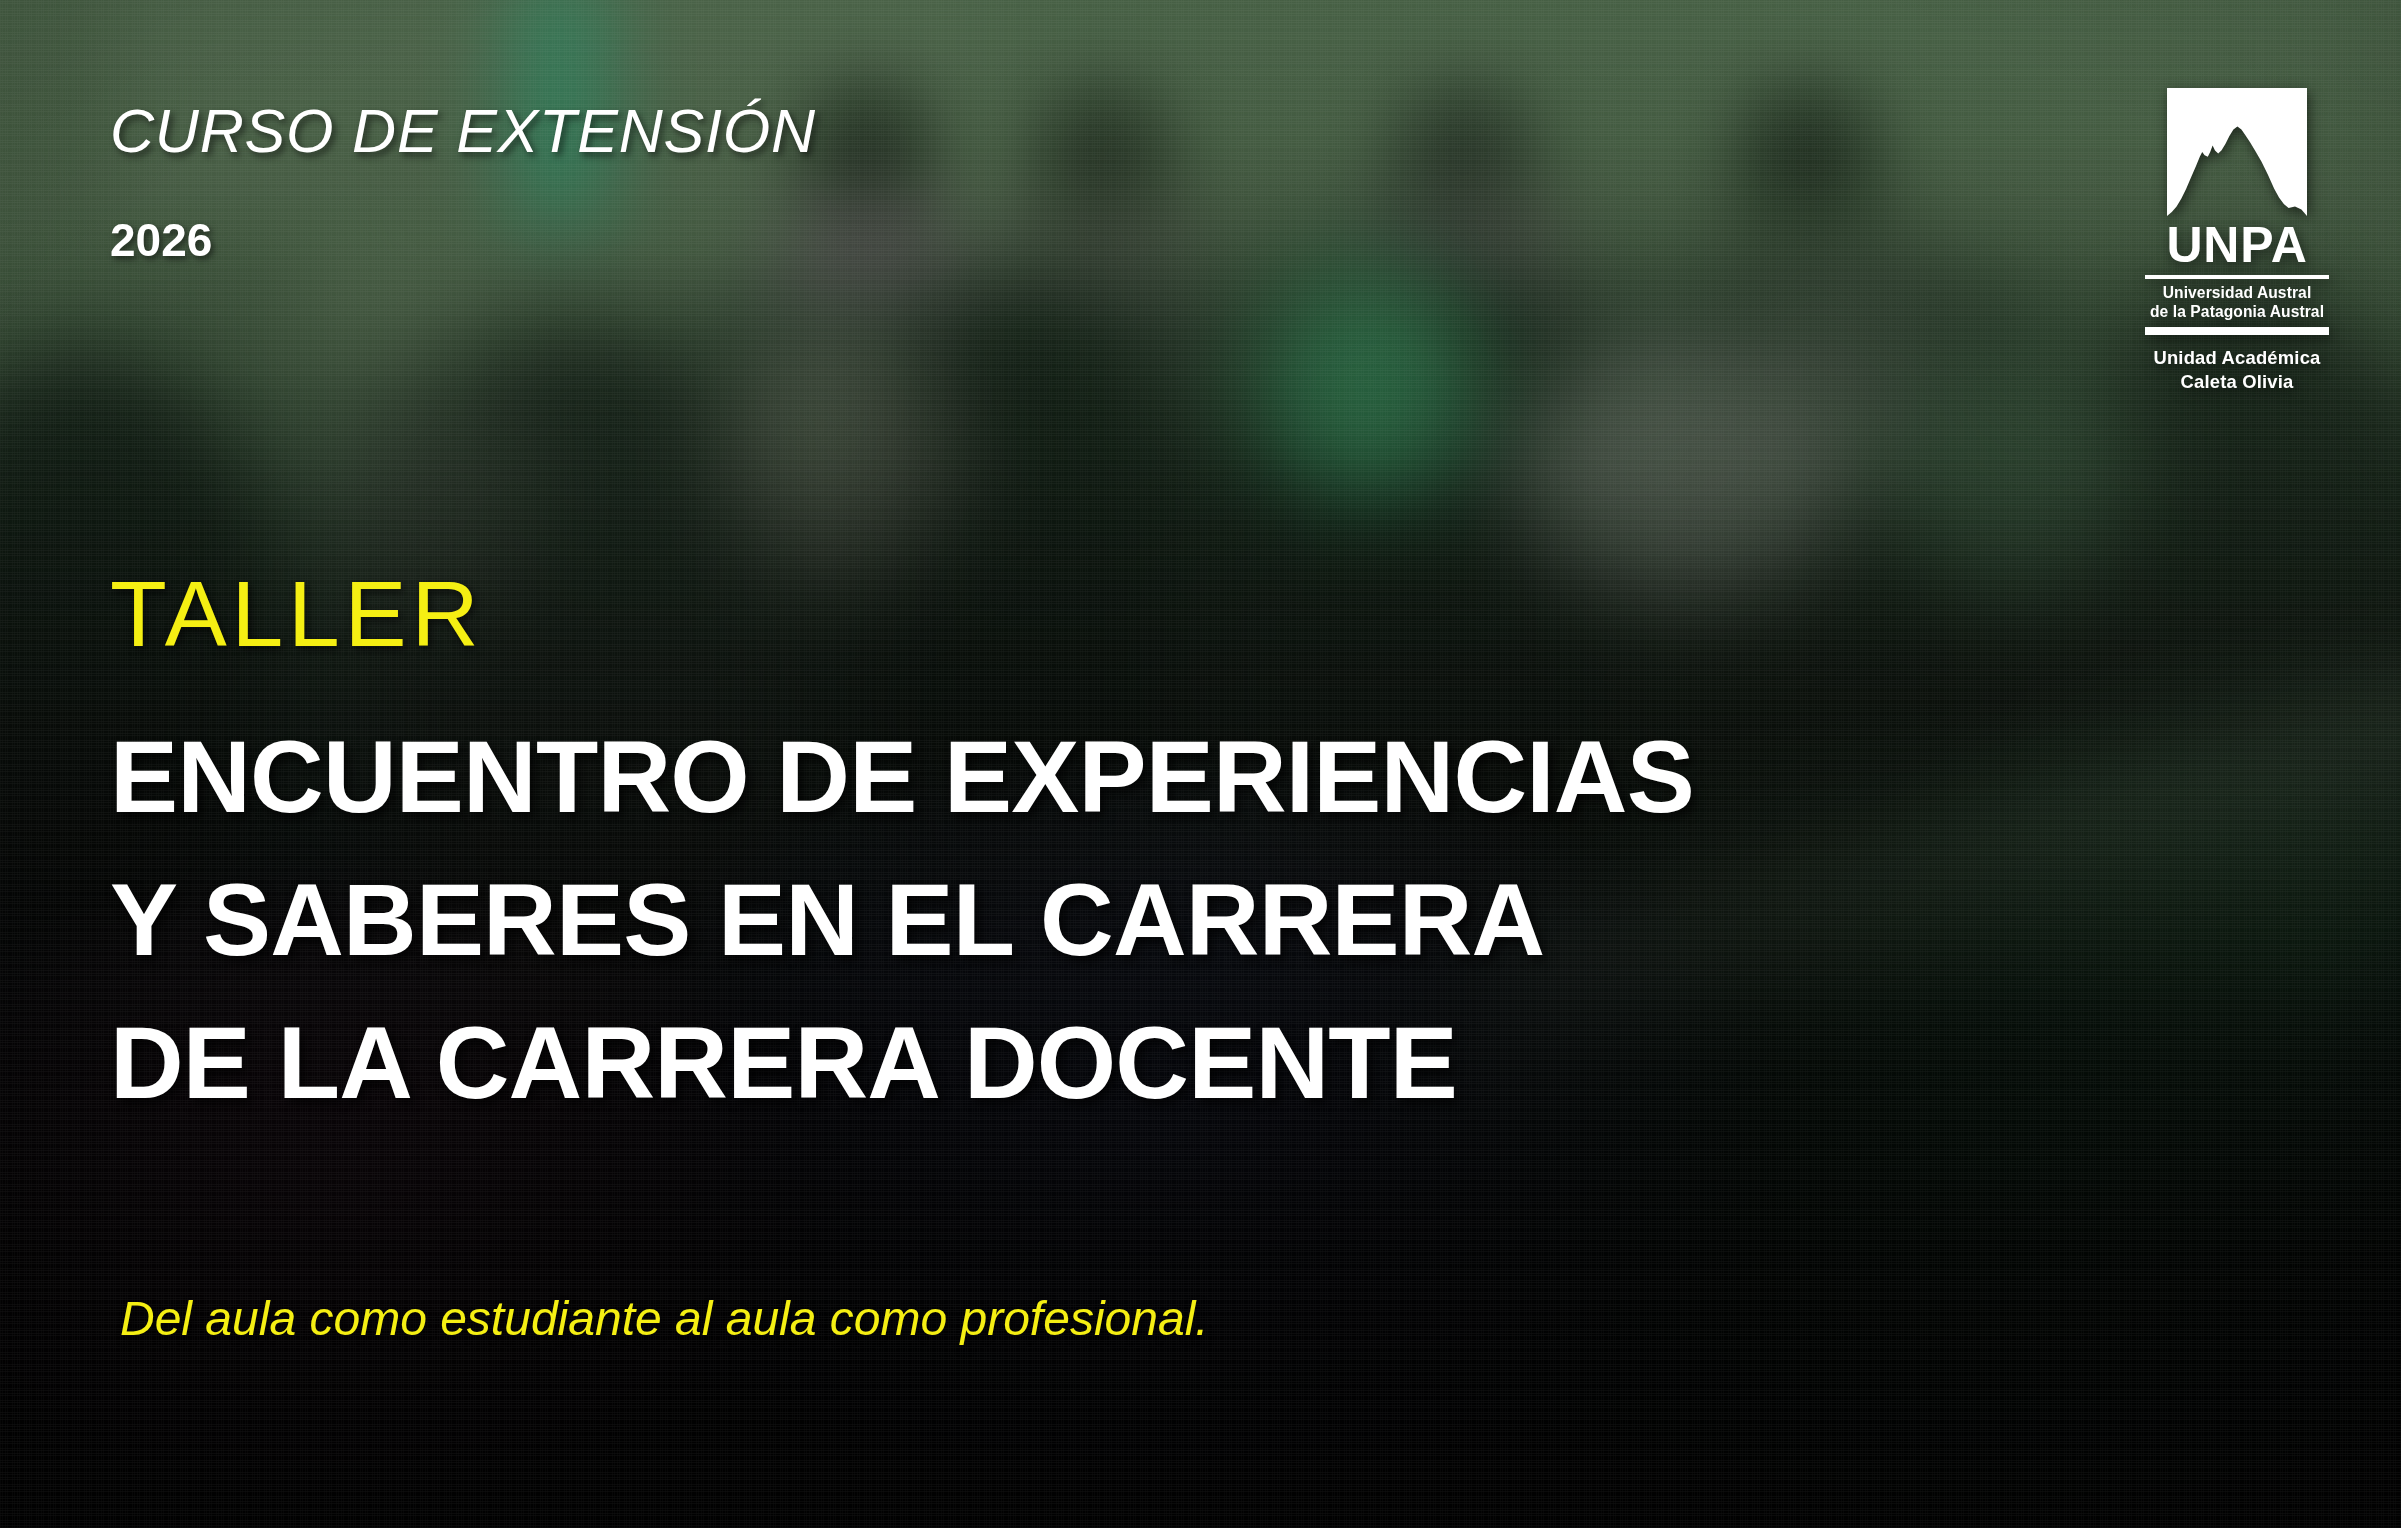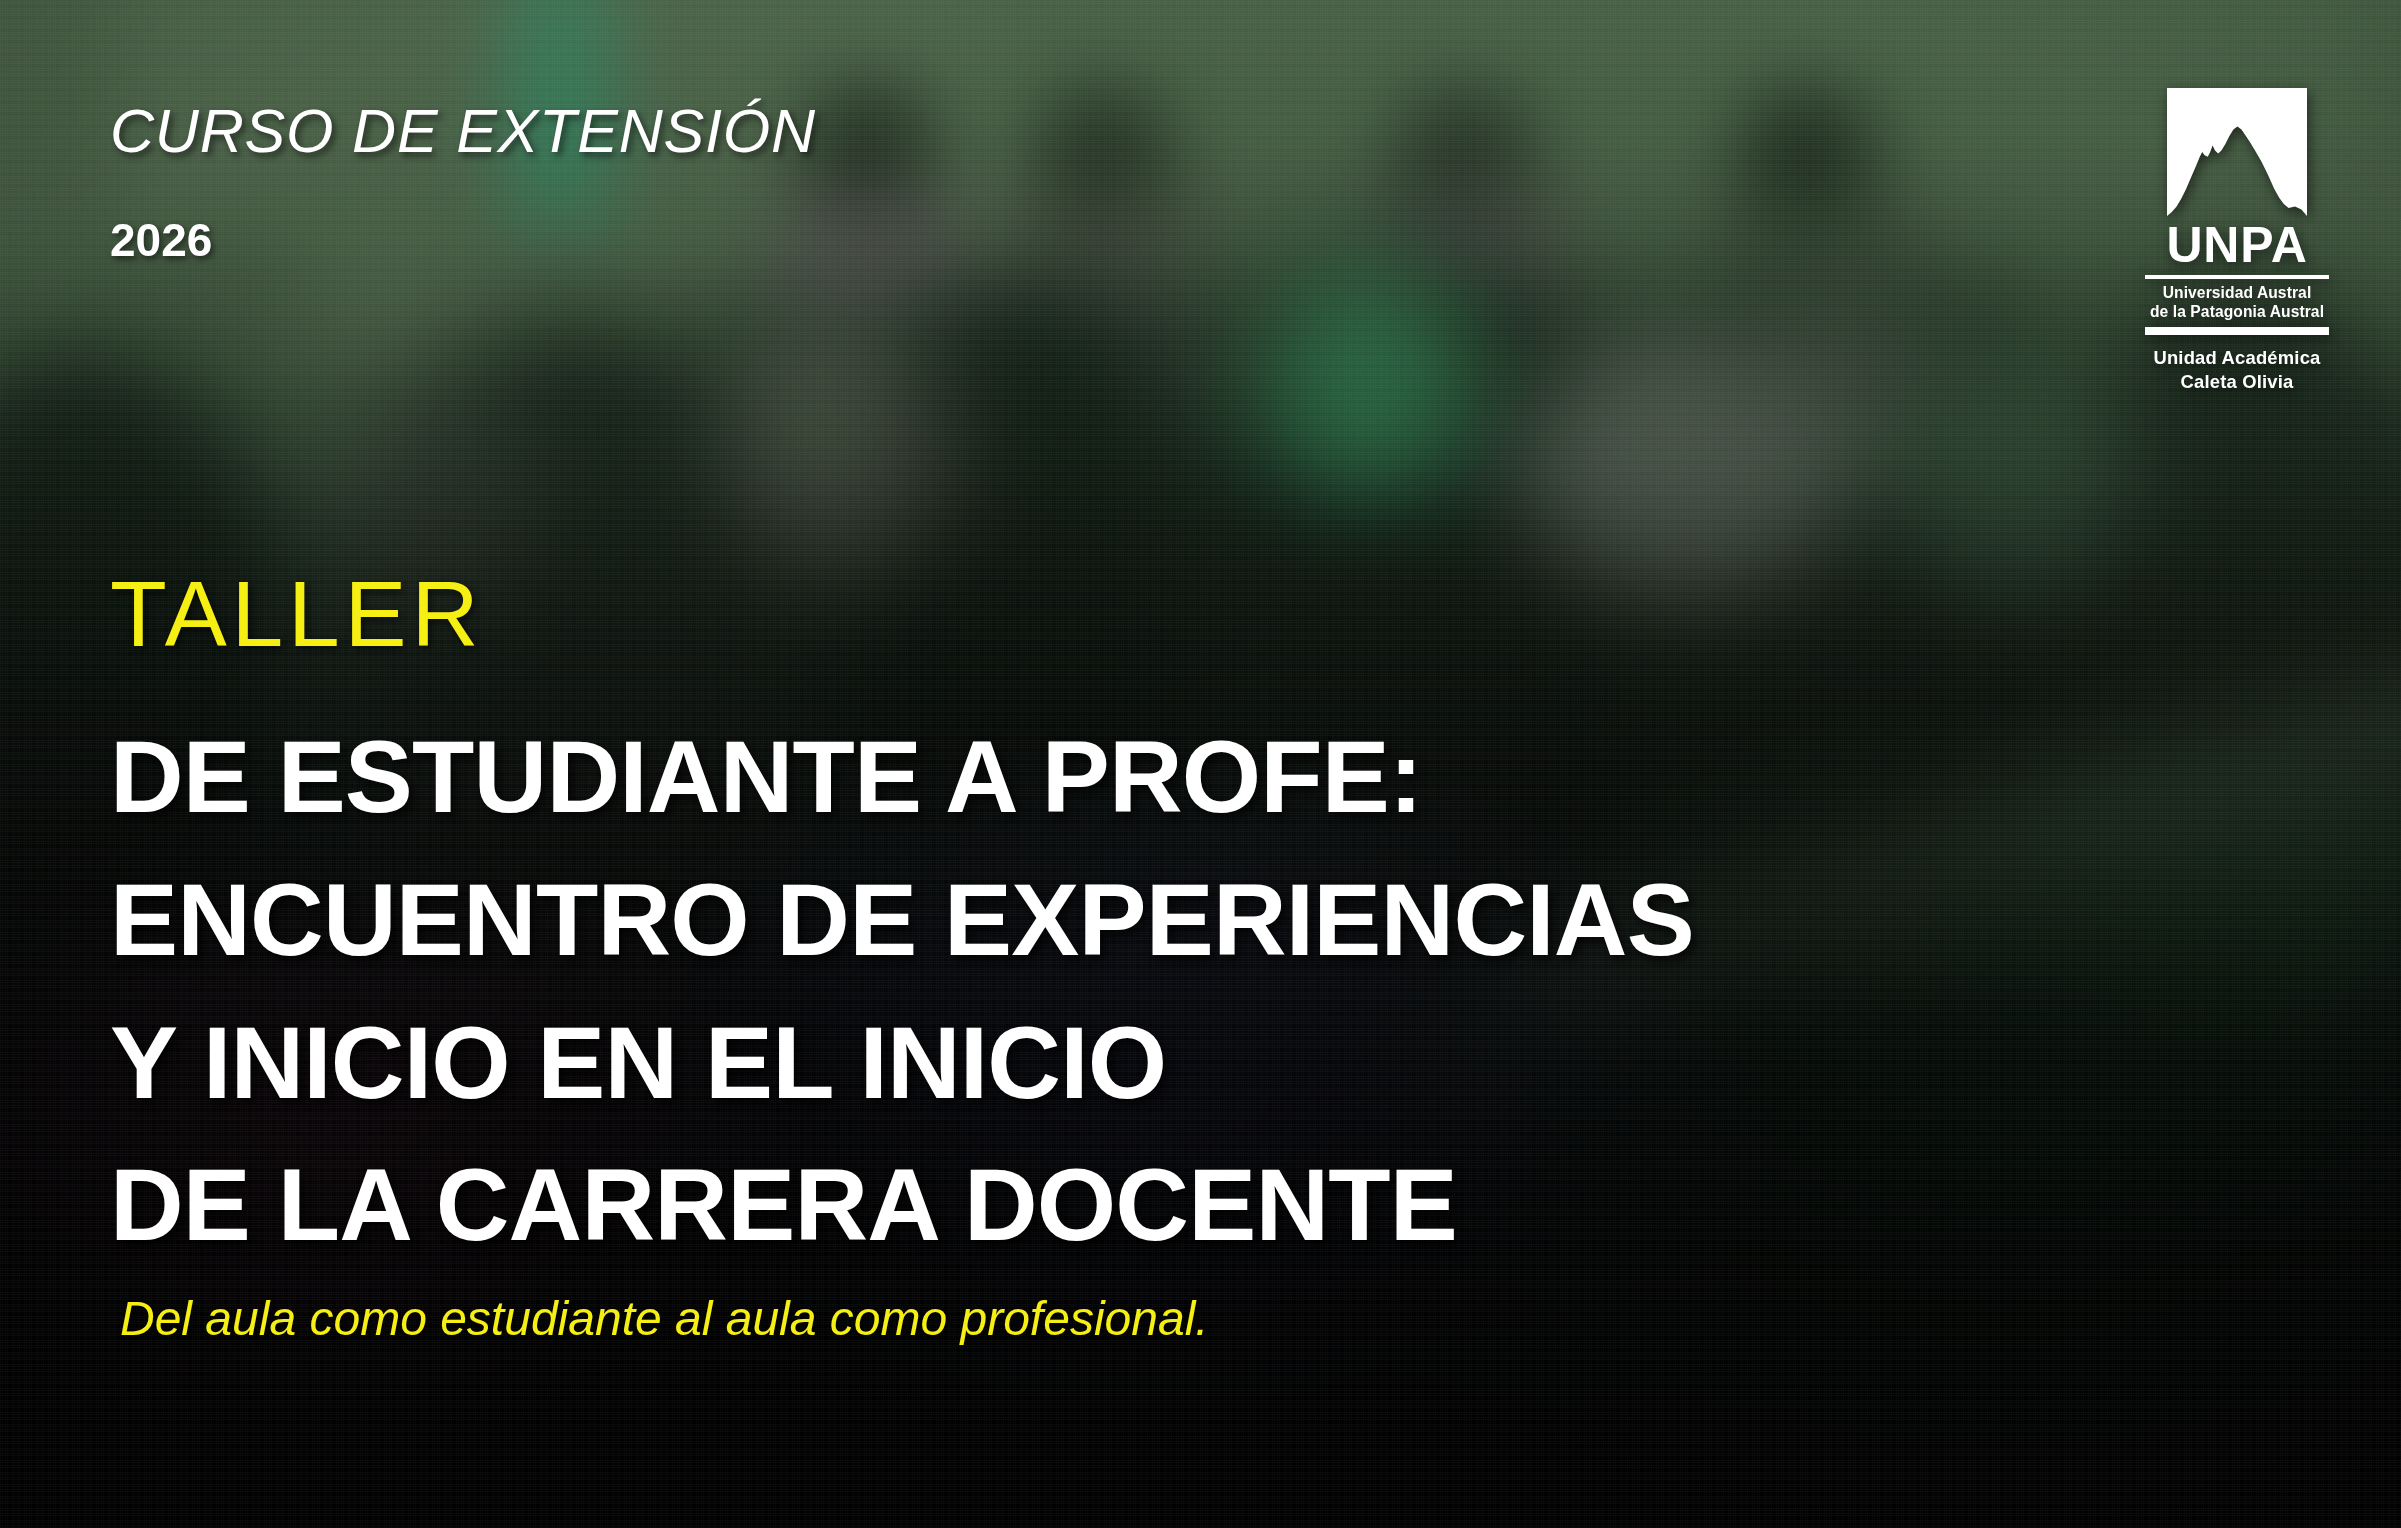--- a/index.html
+++ b/index.html
@@ -260,23 +260,22 @@
   <div class="bg-layer bg-grain"></div>
 
   <div class="content">
 
     <div class="kicker">CURSO DE EXTENSIÓN</div>
     <div class="year">2026</div>
 
     <div class="taller">TALLER</div>
 
     <div class="title-block">
-      <span class="title-line">DE ESTUDIANTE A PROFE:</span>
       <span class="title-line">ENCUENTRO DE EXPERIENCIAS</span>
-      <span class="title-line">Y INICIO EN EL INICIO</span>
+      <span class="title-line">Y SABERES EN EL CARRERA</span>
       <span class="title-line">DE LA CARRERA DOCENTE</span>
     </div>
 
     <div class="subtitle">Del aula como estudiante al aula como profesional.</div>
 
     <div class="logo">
       <div class="logo-mark">
         <svg viewBox="0 0 175 160" xmlns="http://www.w3.org/2000/svg" aria-hidden="true">
           <path fill="#ffffff" d="M0,0 H175 V160
             L168,152 L160,148 L152,150 L146,145 L140,137 L134,126

